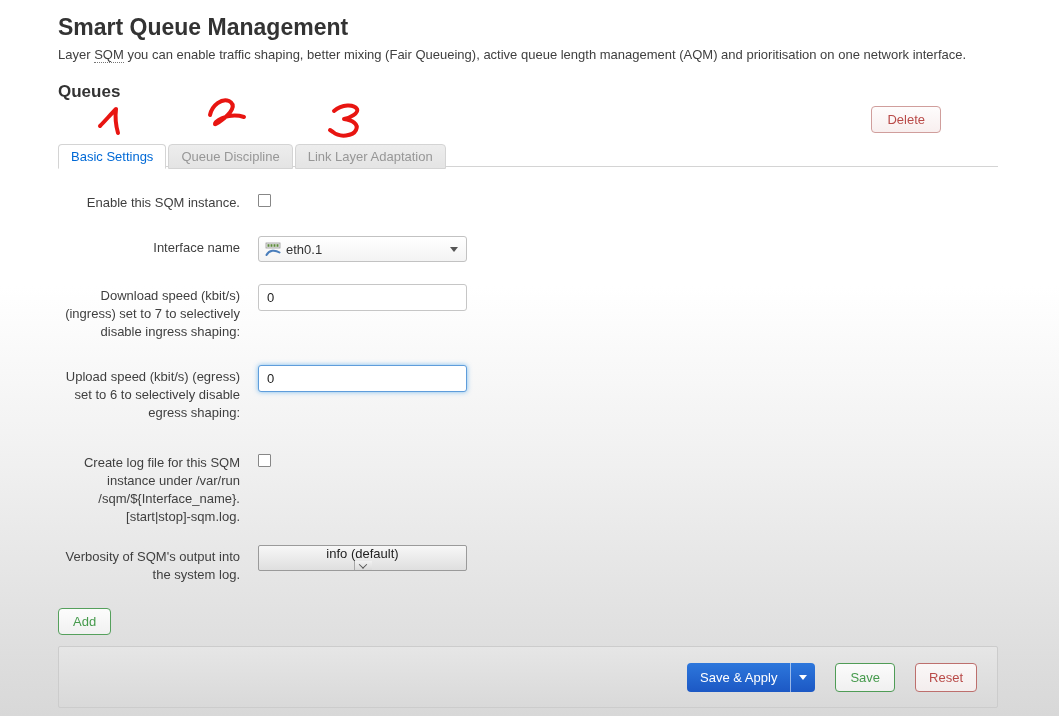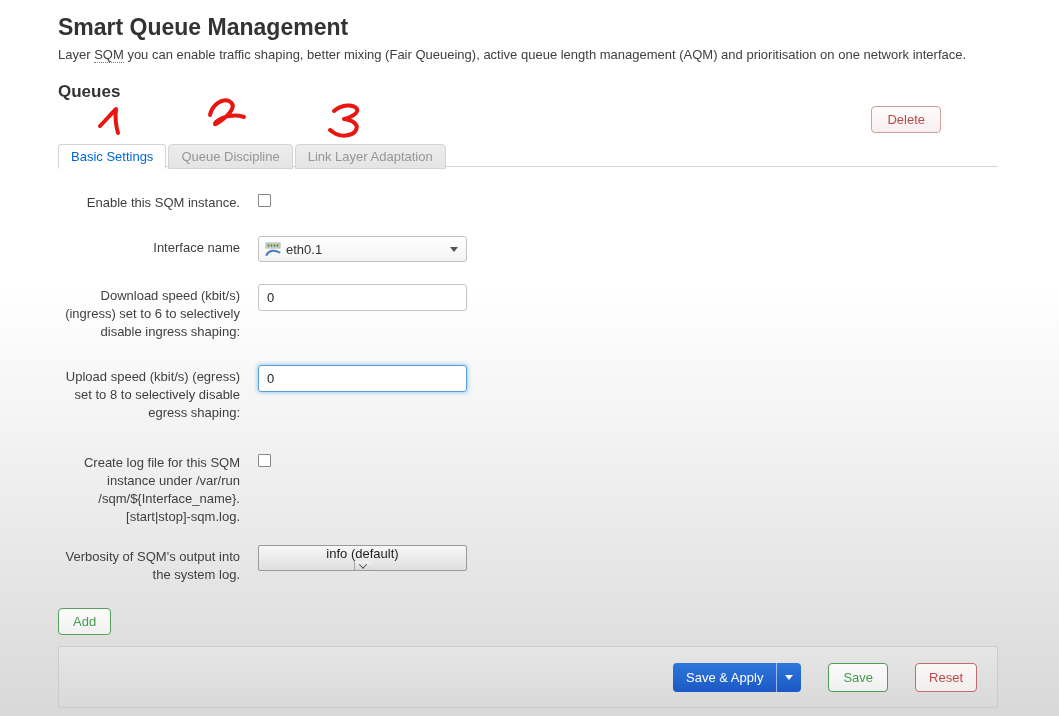--- a/index.html
+++ b/index.html
@@ -101,21 +101,21 @@
     border:1px solid #55a05c; border-radius:4px;
     padding:5px 14px; cursor:pointer;
   }
 
   
   .page-actions {
     margin-top:11px; height:62px; width:940px;
     background:linear-gradient(#e6e6e6,#d9d9d9);
     border:1px solid #cccccc; border-radius:2px;
     display:flex; align-items:center; justify-content:flex-end;
-    padding-right:20px; gap:27px;
+    padding-right:20px; gap:20px;
   }
   .btn-split { display:inline-flex; border-radius:4px; overflow:hidden;
     background:linear-gradient(#2d77dc,#1c58c4); cursor:pointer; }
   .btn-split .main { color:#fff; font-size:13px; padding:7px 13px; }
   .btn-split .caret-seg { display:flex; align-items:center; padding:0 8px; border-left:1px solid rgba(255,255,255,0.55); }
   .caret-down-white { width:0; height:0; border-left:4px solid transparent; border-right:4px solid transparent; border-top:5px solid #fff; }
   .btn-save {
     font-family:inherit; font-size:13px; color:#459a4c;
     background:linear-gradient(#fbfbfb,#f0f0f0);
     border:1px solid #4f9c56; border-radius:4px; padding:6px 14px; cursor:pointer;
@@ -168,29 +168,29 @@
             <path d="M1.5 13 C4 8, 10 7.5, 14.5 10.5" fill="none" stroke="#4a7ebb" stroke-width="2" stroke-linecap="round"></path>
           </svg>
           <span class="combo-text">eth0.1</span>
           <span class="caret-down"></span>
         </div>
       </div>
     </div>
 
     
     <div class="row mt-down">
-      <div class="row-label">Download speed (kbit/s) (ingress) set to 6 to selectively disable ingress shaping:</div>
+      <div class="row-label">Download speed (kbit/s) (ingress) set to 7 to selectively disable ingress shaping:</div>
       <div class="row-ctrl">
         <input type="text" class="text-input" value="0" style="">
       </div>
     </div>
 
     
     <div class="row mt-up">
-      <div class="row-label">Upload speed (kbit/s) (egress) set to 8 to selectively disable egress shaping:</div>
+      <div class="row-label">Upload speed (kbit/s) (egress) set to 6 to selectively disable egress shaping:</div>
       <div class="row-ctrl">
         <input type="text" class="text-input focused" value="0" style="">
       </div>
     </div>
 
     
     <div class="row mt-log">
       <div class="row-label">Create log file for this SQM instance under /var/run /sqm/${Interface_name}. [start|stop]-sqm.log.</div>
       <div class="row-ctrl">
         <input type="checkbox" class="checkbox" style="">

